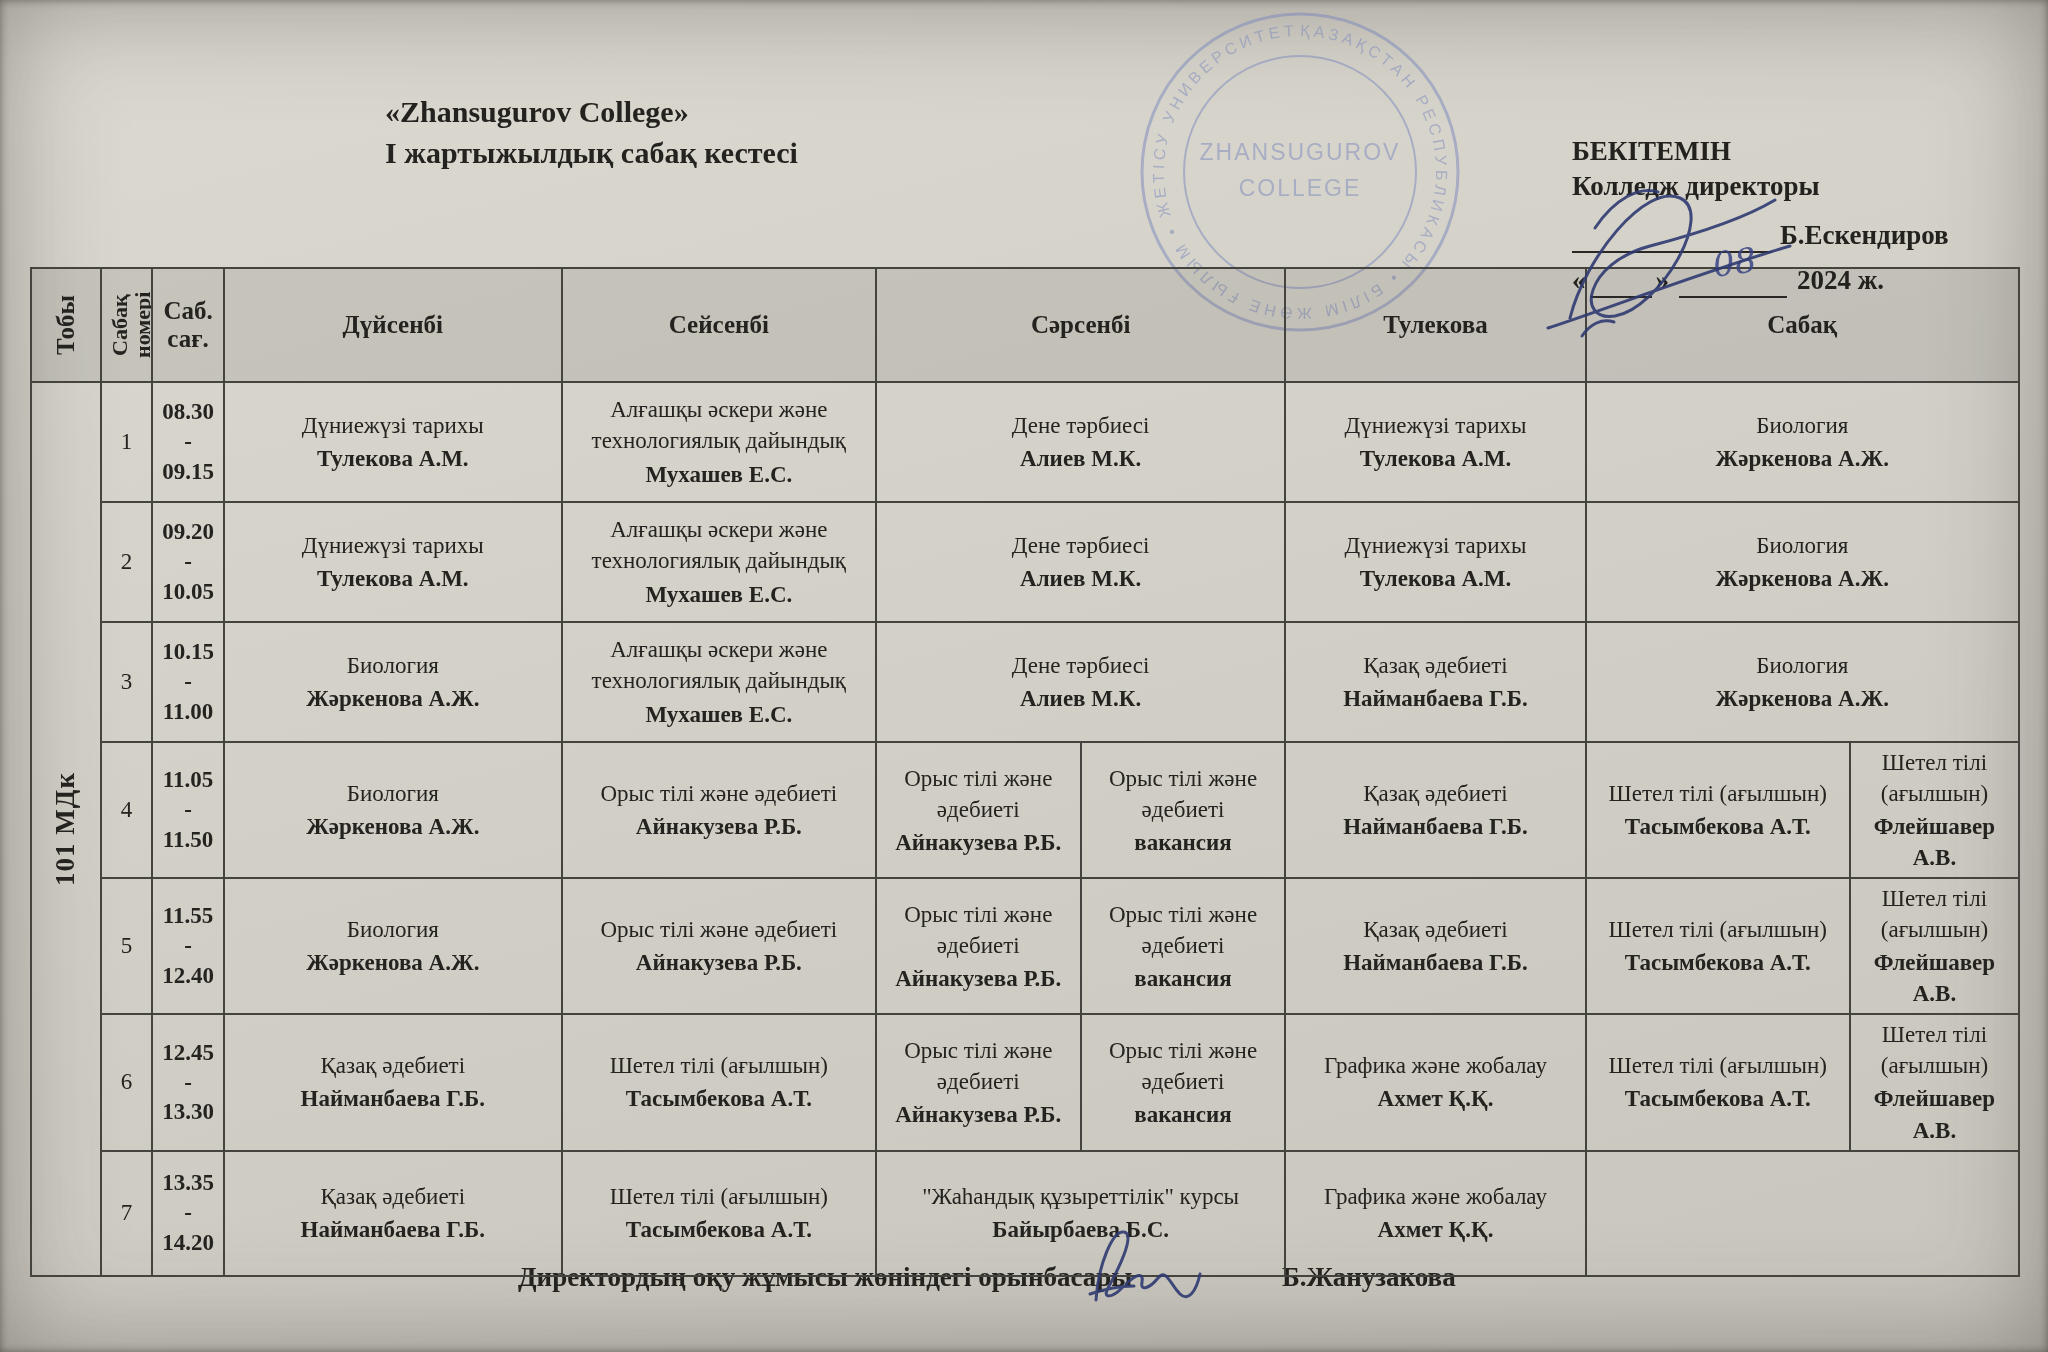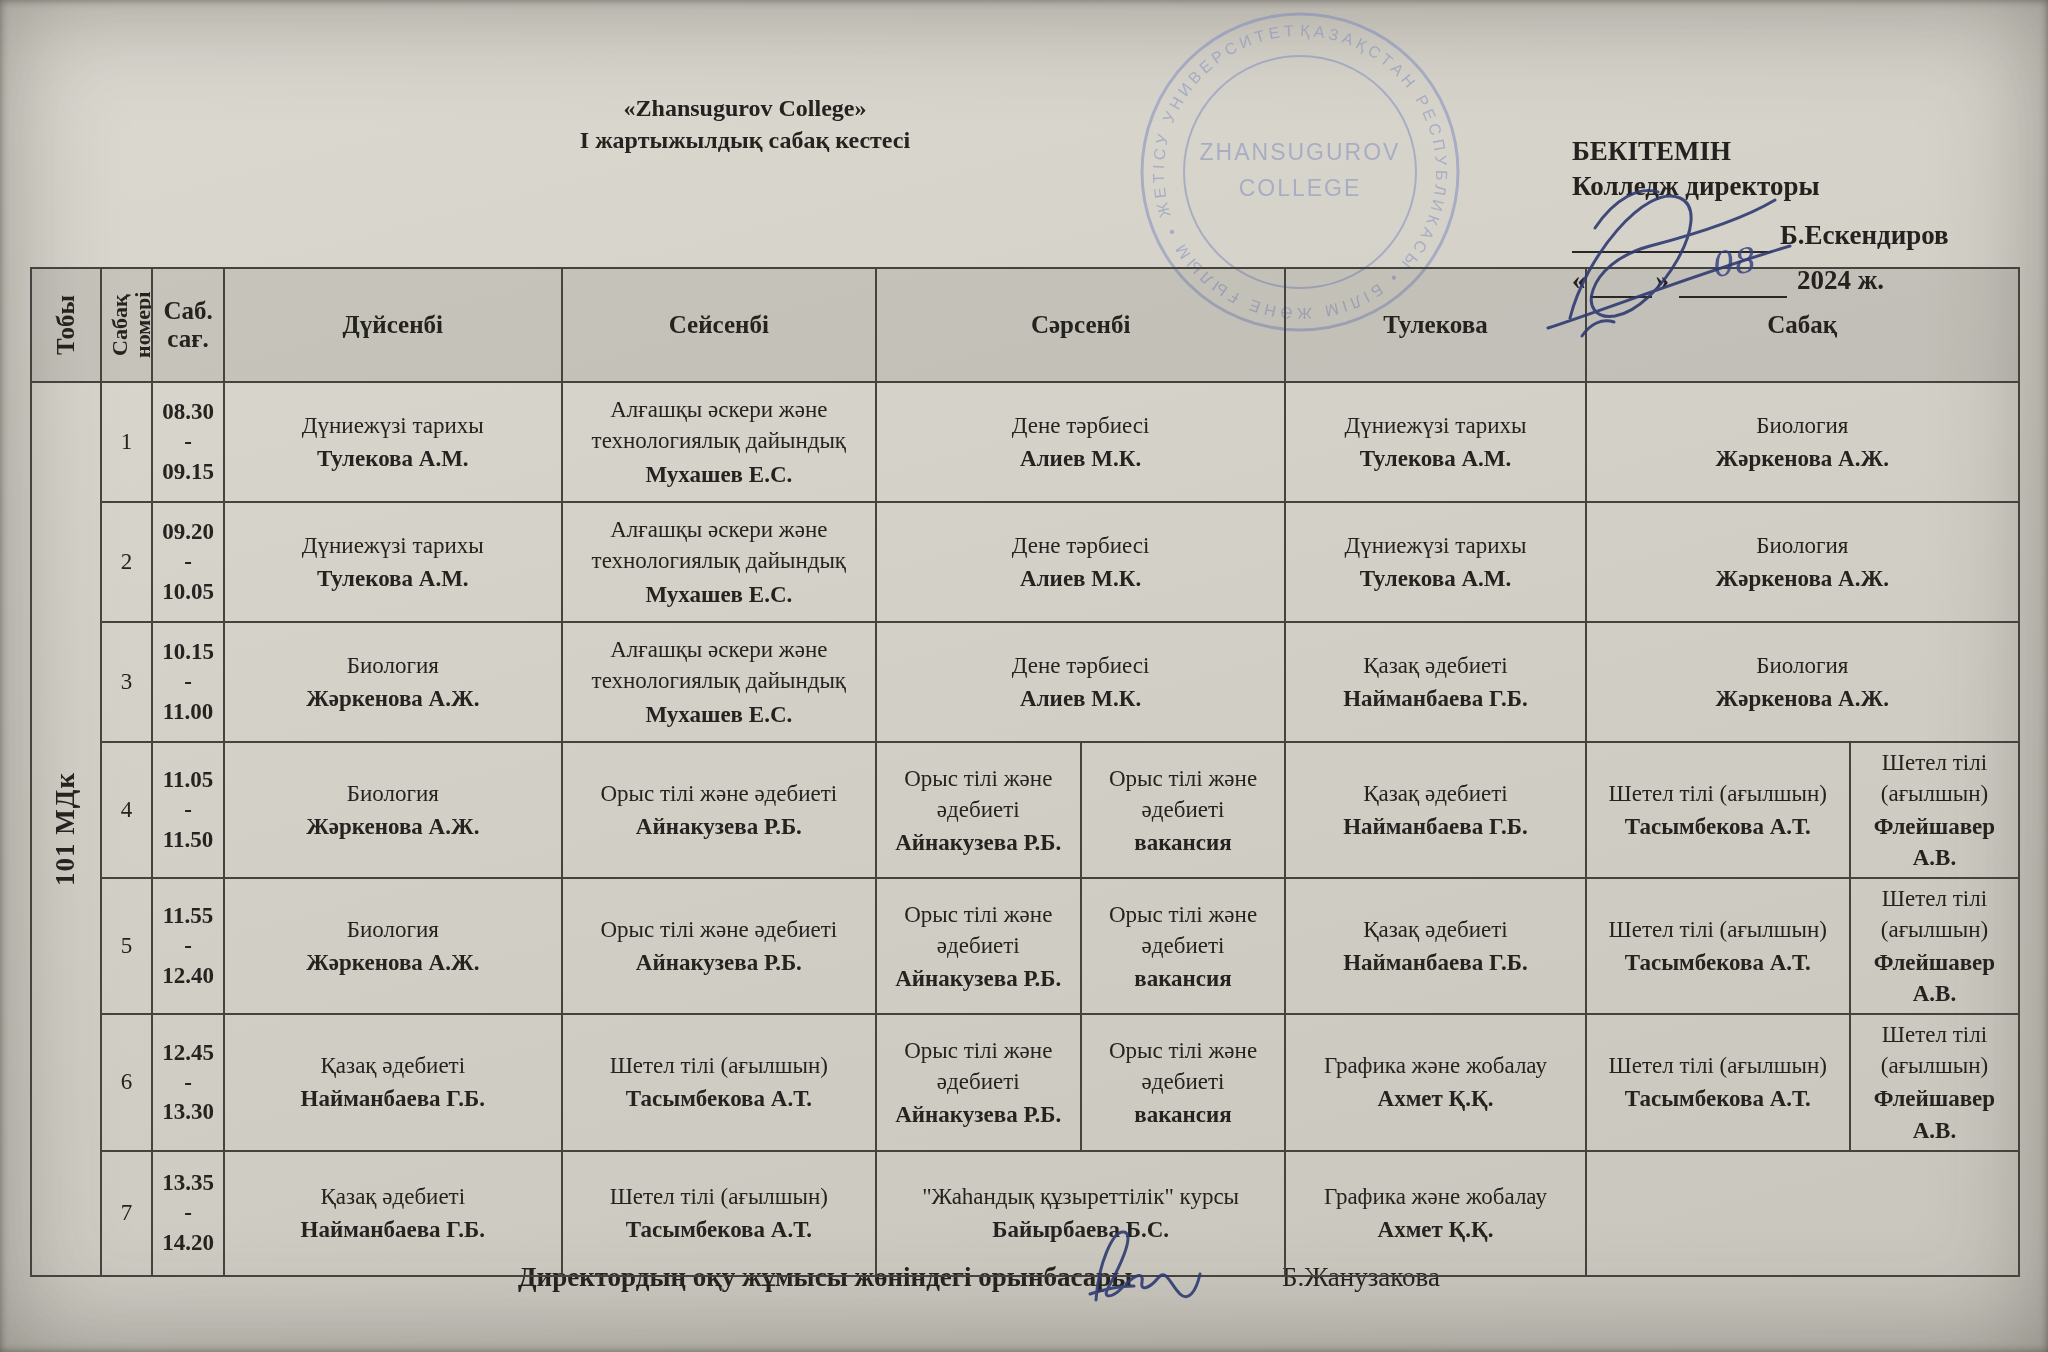--- a/index.html
+++ b/index.html
@@ -9,21 +9,21 @@
     font-family:"Liberation Serif","DejaVu Serif",serif;
     color:#25231f;
   }
   .photo::after{
     content:'';position:absolute;inset:0;pointer-events:none;
     box-shadow:inset 0 0 110px rgba(55,52,45,.42), inset 0 0 8px rgba(40,38,33,.55);
   }
   
   .title-block{
     position:absolute;left:385px;top:92px;width:720px;
-    text-align:center;font-weight:bold;font-size:24px;line-height:1.35;
+    font-weight:bold;font-size:30px;line-height:1.35;
   }
   
   .approval{
     position:absolute;left:1572px;top:126px;width:460px;z-index:3;
     font-weight:bold;font-size:27px;line-height:1.3;color:#24221e;margin-top:8px;
   }
   .approval .row3{margin-top:14px;}
   .approval .row4{margin-top:10px;}
   .ul{display:inline-block;border-bottom:2px solid #2a2824;height:24px;vertical-align:bottom;}
   .ul.name-line{width:200px;margin-right:8px;}
@@ -58,21 +58,21 @@
   .teacher{font-weight:bold;line-height:1.35;margin-top:2px;}
   .vert{
     writing-mode:vertical-rl;transform:rotate(180deg);
     margin:0 auto;white-space:nowrap;font-weight:bold;
   }
   .group-cell{padding:0;}
   .group-label{font-size:27px;letter-spacing:1px;}
   .no-h .vert{font-size:22px;line-height:1.05;white-space:normal;max-height:100px;}
   
   .footer-label{position:absolute;left:518px;top:1262px;font-weight:bold;font-size:27px;}
-  .footer-name{position:absolute;left:1282px;top:1262px;font-weight:normal;font-size:27px;}
+  .footer-name{position:absolute;left:1282px;top:1262px;font-weight:bold;font-size:27px;}
 </style>
 </head>
 <body>
 
 <div class="photo">
 
   <svg class="stamp" width="345" height="345" viewBox="0 0 345 345">
     <circle cx="172" cy="172" r="158" fill="none" stroke="#7a88bc" stroke-width="3"></circle>
     <circle cx="172" cy="172" r="116" fill="none" stroke="#7a88bc" stroke-width="2"></circle>
     <defs>

